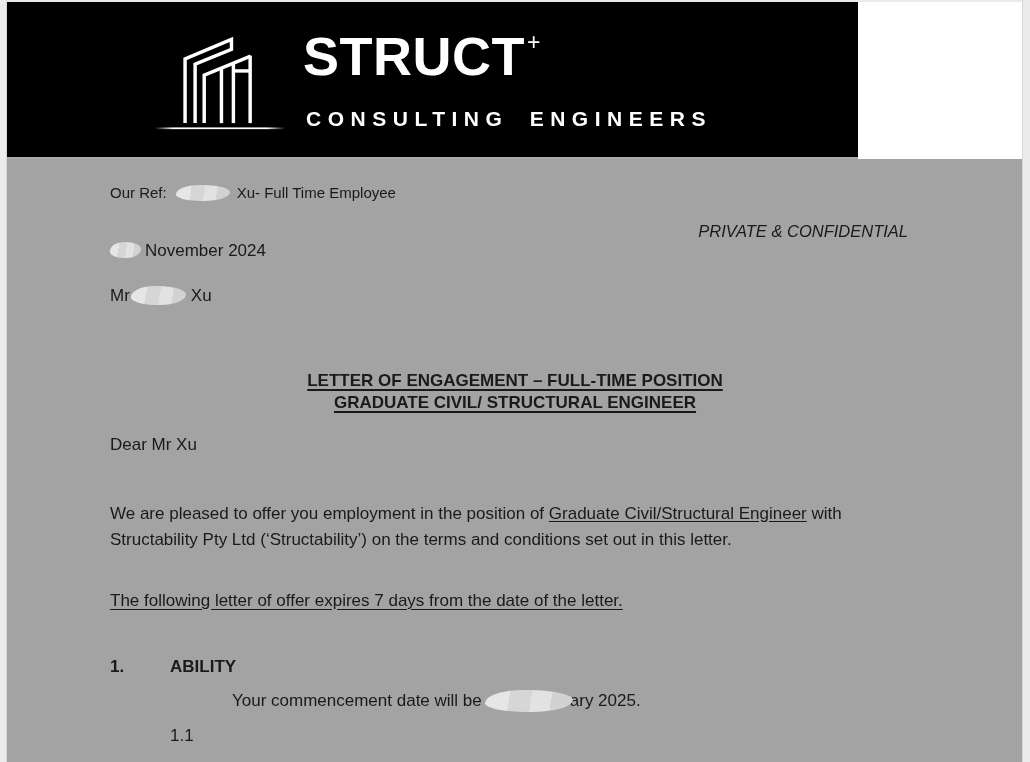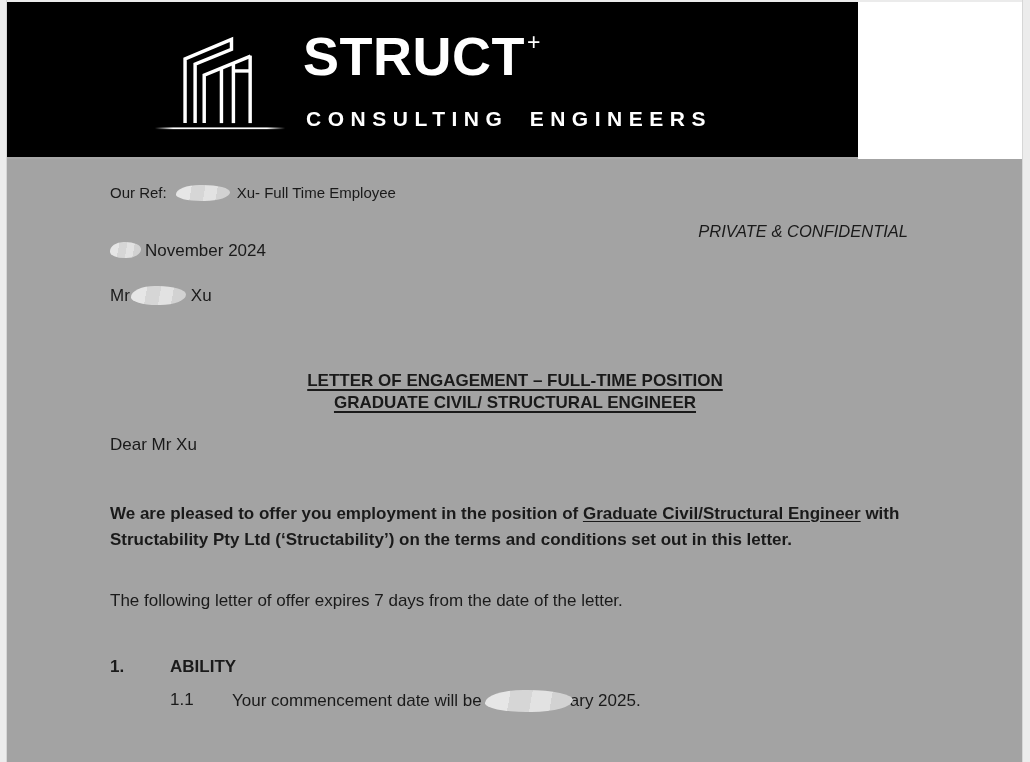--- a/index.html
+++ b/index.html
@@ -40,26 +40,26 @@
     font-size:17px;
   }
   .our-ref{font-size:15px;line-height:18px;}
   .confidential{margin-top:20px;text-align:right;font-style:italic;
     font-size:16.5px;line-height:19px;padding-right:12px;}
   .date-line{line-height:20px;}
   .recipient{margin-top:24px;line-height:21px;}
   .doc-title{margin-top:64px;text-align:center;font-weight:700;line-height:22px;}
   .doc-title .u{text-decoration:underline;text-decoration-thickness:2px;text-underline-offset:3px;}
   .salutation{margin-top:21px;line-height:20px;}
-  .intro{margin-top:46px;line-height:26px;max-width:812px;margin-bottom:12px;font-weight:bold;}
-  .expiry{margin-top:38px;line-height:20px;text-underline-offset:3px;}
+  .intro{margin-top:46px;line-height:26px;max-width:812px;margin-bottom:12px;}
+  .expiry{margin-top:38px;line-height:20px;text-decoration:underline;text-underline-offset:3px;}
   .section-head{margin-top:47px;display:flex;font-weight:700;line-height:18px;}
   .sec-num{width:60px;flex:none;}
   .clause{margin-top:14px;display:flex;line-height:20px;}
-  .clause-num{margin-left:60px;width:62px;flex:none;}
+  .clause-num{margin-left:60px;width:62px;flex:none;margin-top:36px;}
   u{text-underline-offset:2px;}
 
   
   .redact{
     display:inline-block;vertical-align:-3px;
     background:linear-gradient(100deg,#e6e6e6 0 28%,#d6d6d6 28% 52%,#e2e2e2 52% 74%,#d2d2d2 74%);
     border-radius:46% 54% 50% 50%/62% 48% 58% 42%;
     filter:blur(.4px);
   }
   .redact-ref{width:54px;height:16px;margin:0 7px 0 9px;}

